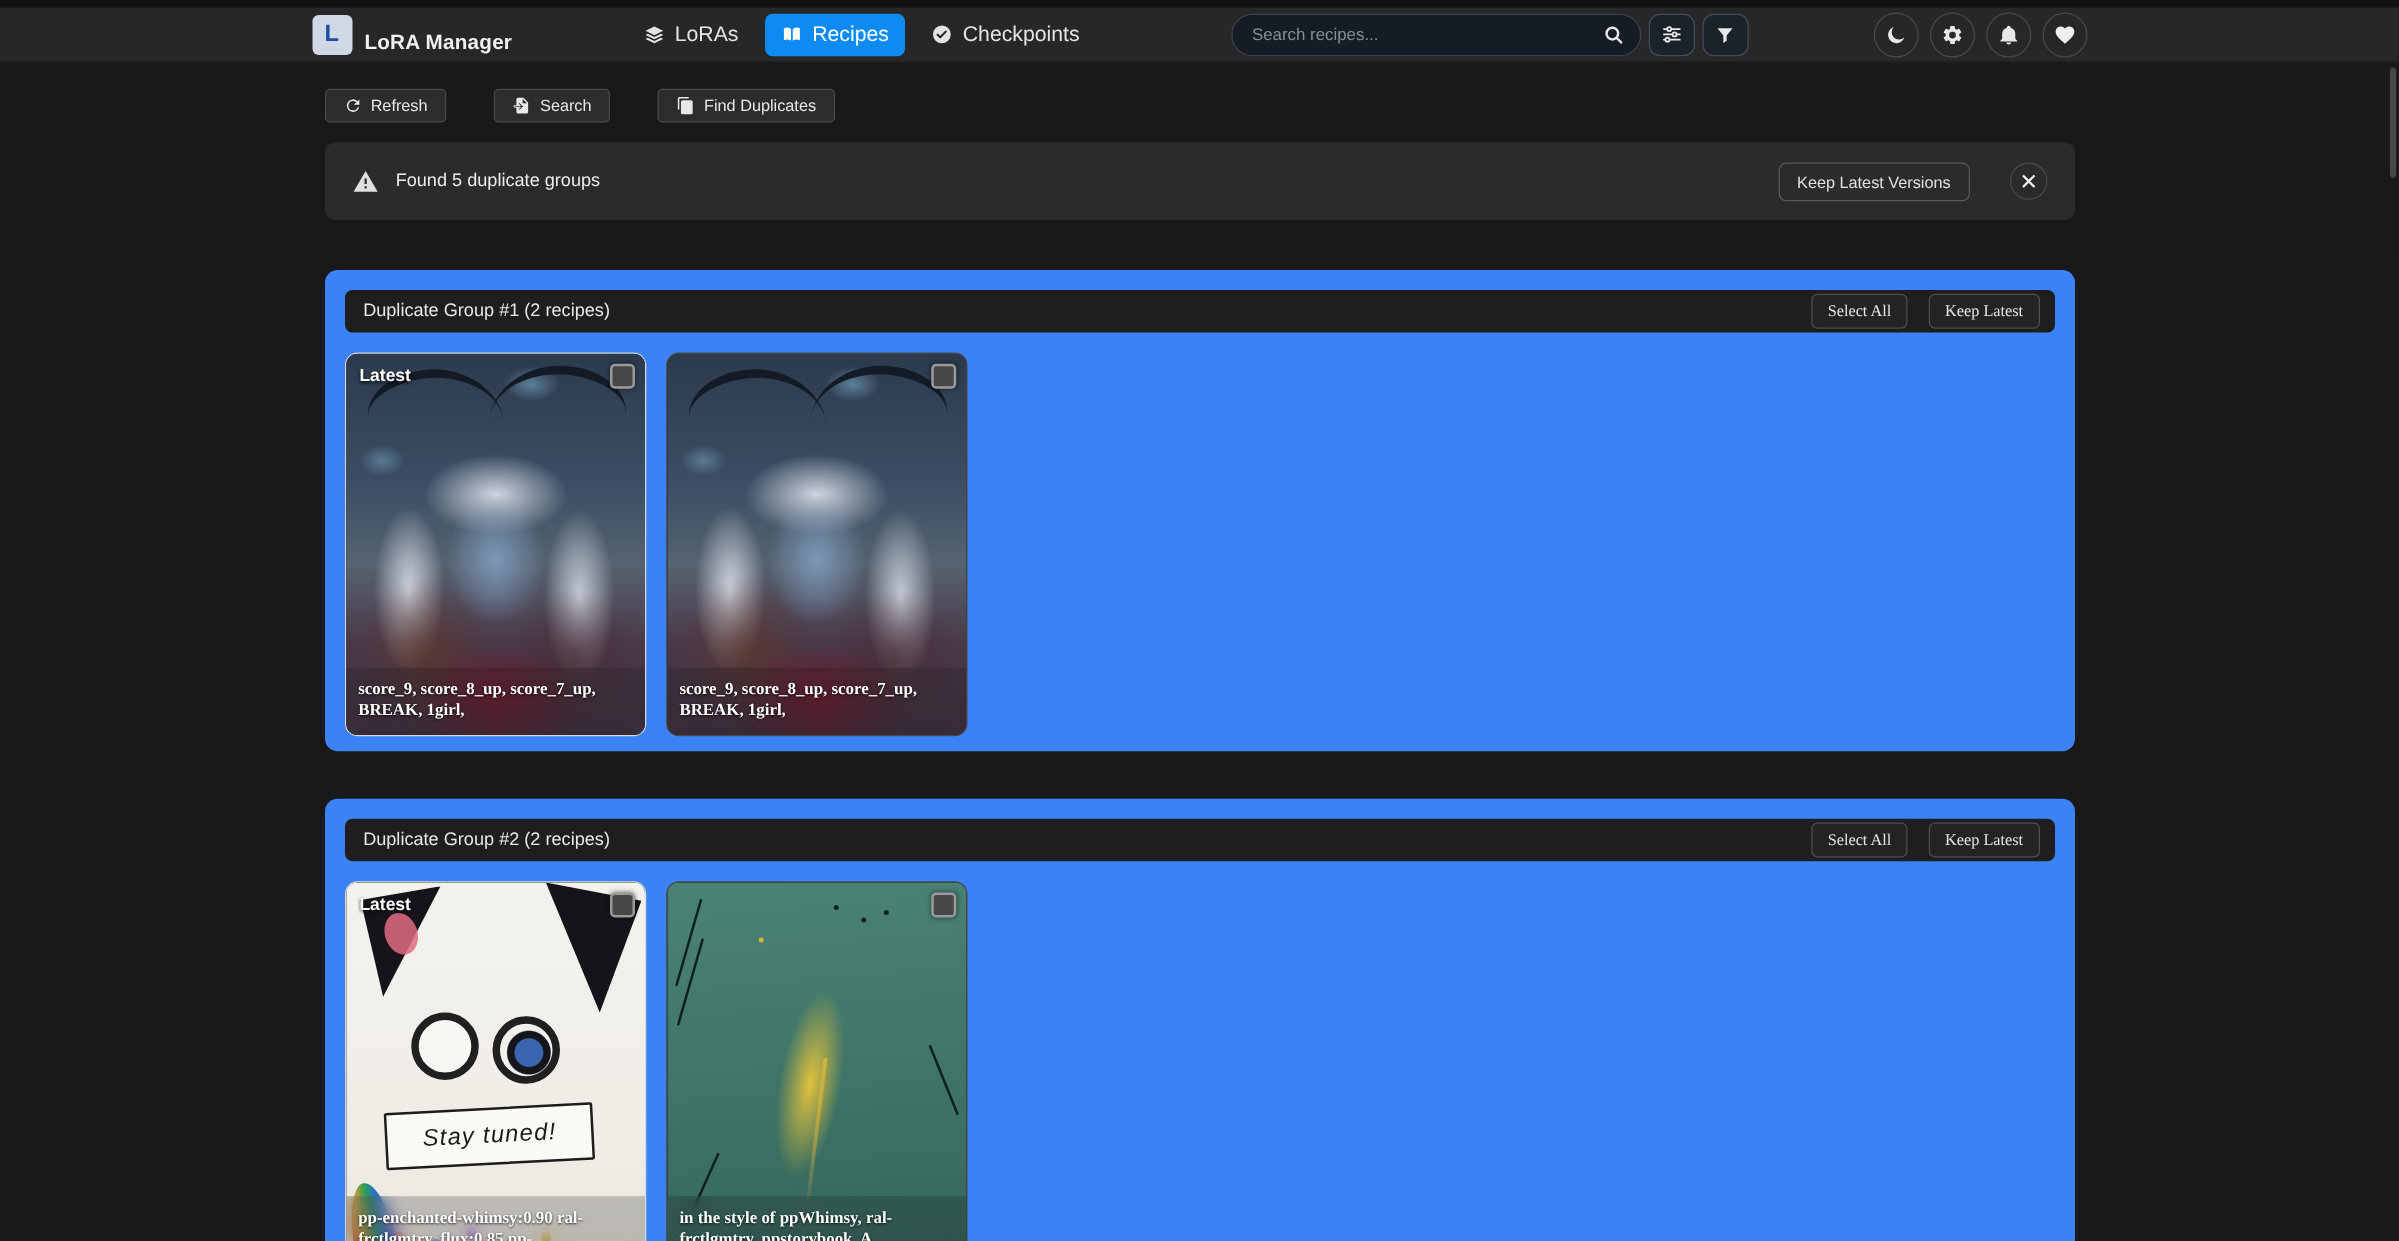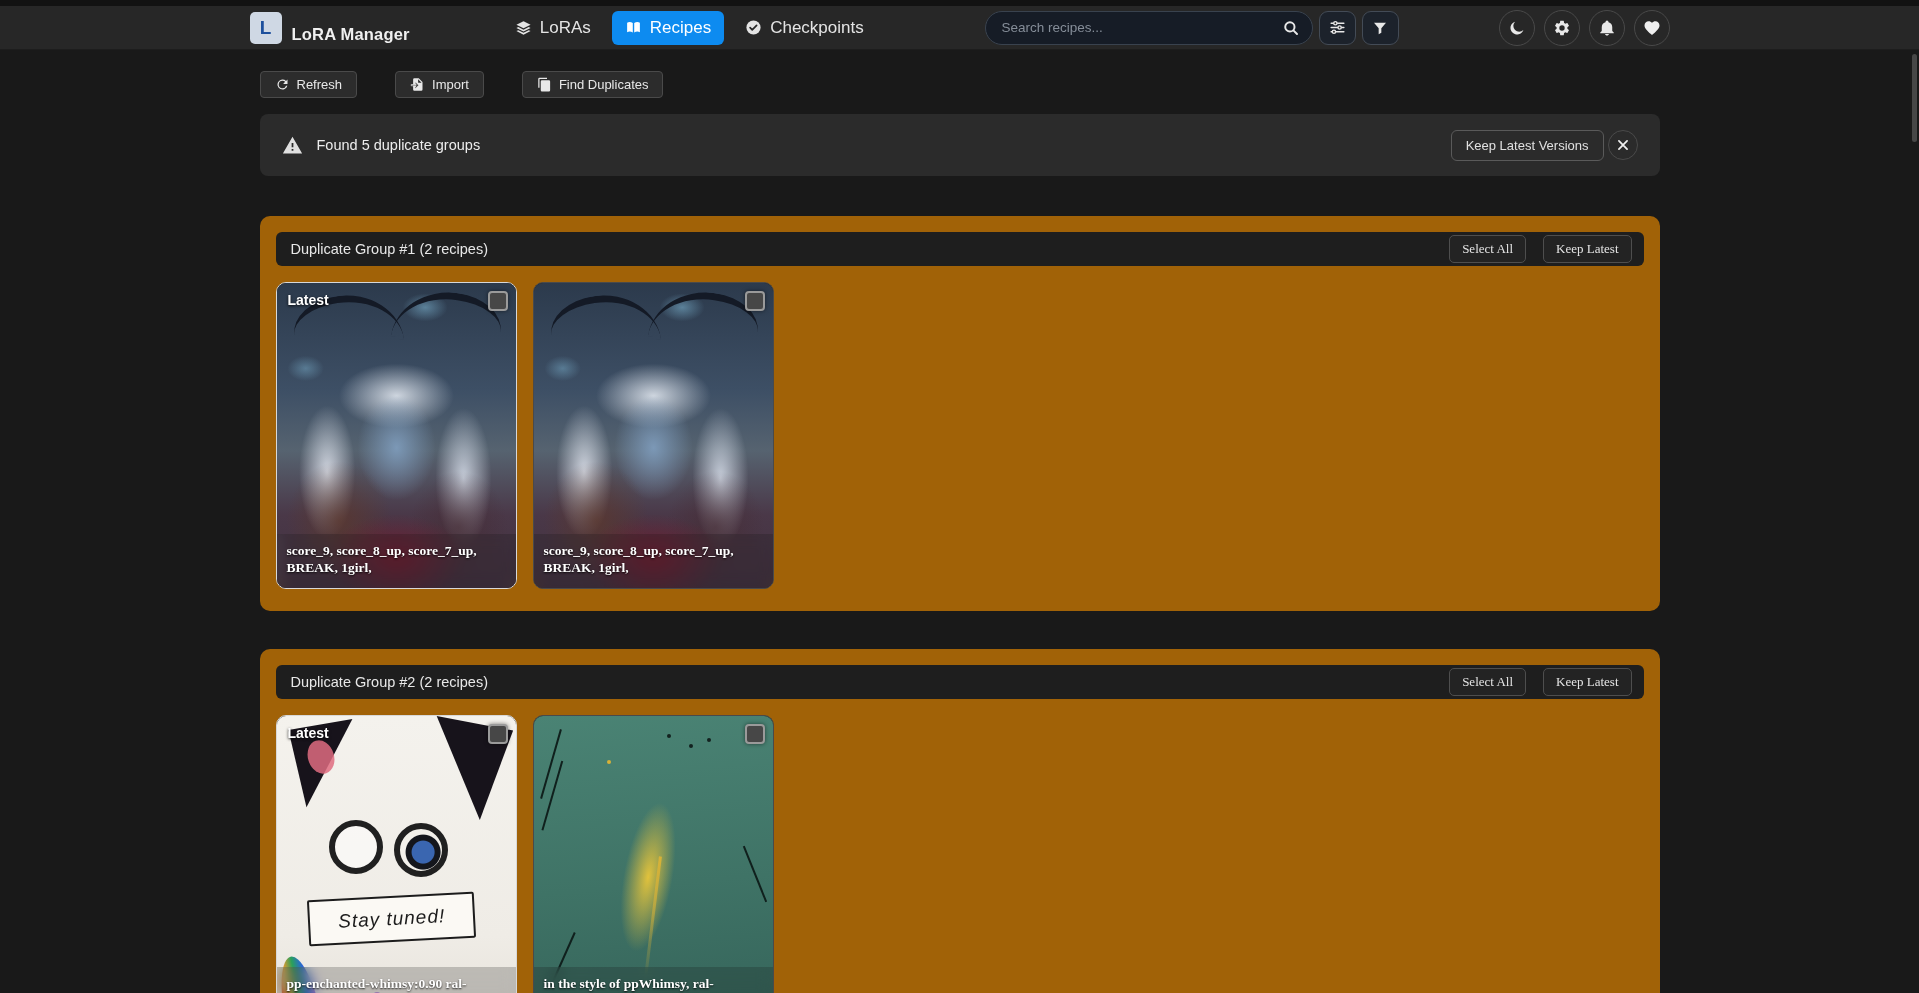--- a/index.html
+++ b/index.html
@@ -32,32 +32,32 @@
   
   .page { width:1400px; margin:0 auto; }
   .toolbar { display:flex; gap:38px; margin-top:21px; }
   .tool-btn { height:27px; display:flex; align-items:center; gap:7px; padding:0 14px;
     background:#2c2c2c; border:1px solid #4a4a4a; border-radius:4px; color:#e8e8e8;
     font-size:13px; cursor:pointer; }
   
   .banner { margin-top:16px; height:62px; background:#2b2b2b; border-radius:8px;
     display:flex; align-items:center; padding:0 22px; }
   .banner-msg { display:flex; align-items:center; gap:14px; color:#ededed; font-size:14.5px; }
-  .banner-right { margin-left:auto; display:flex; align-items:center; gap:4px;justify-content:flex-end; }
+  .banner-right { margin-left:auto; display:flex; align-items:center; gap:32px;justify-content:flex-end; }
   .ghost-btn { background:transparent; border:1px solid #5a5a5a; border-radius:6px;
     color:#e0e0e0; font-size:13px; padding:7px 14px; cursor:pointer; font-family:inherit; }
   .delete-btn { display:flex; align-items:center; gap:6px; background:transparent;
     border:1px solid #3a3a3a; border-radius:6px; color:#8a8a8a; font-size:13.5px;
     padding:5px 12px; cursor:default; }
   .delete-btn input { width:96px; height:26px; background:#1e1e1e; border:1px solid #454545;
     border-radius:5px; color:#b2b2b2; text-align:center; font-size:13px; font-family:inherit; }
   .close-btn { width:30px; height:30px; border-radius:50%; border:1px solid #4a4a4a;
     background:transparent; display:flex; align-items:center; justify-content:center; cursor:pointer; }
   
-  .group { margin-top:38px; background:#a16207; border-radius:10px; padding:16px 16px 22px; }
+  .group { margin-top:38px; background:#3b82f6; border-radius:10px; padding:16px 16px 12px; }
   .group:first-of-type { margin-top:40px; }
   .group-header { height:34px; background:#1e1e1e; border-radius:6px; display:flex;
     align-items:center; padding:0 12px 0 15px; }
   .group-title { color:#e8e8e8; font-size:14.5px; }
   .group-actions { margin-left:auto; display:flex; gap:17px; }
   .g-btn { background:#232323; border:1px solid #4e4e4e; border-radius:5px; color:#e4e4e4;
     font-size:13px; padding:5px 12px; cursor:pointer; font-family:Liberation Serif, serif; }
   .cards { display:flex; gap:16px; margin-top:16px; }
   .card { position:relative; width:241px; height:307px; border-radius:10px; overflow:hidden;
     border:1px solid #4a4a4a; cursor:pointer; background:#222; }
@@ -237,21 +237,21 @@
       </span>
       <span>Refresh</span>
     </button>
     <button class="tool-btn">
       <span>
         <svg width="15" height="15" viewBox="0 0 24 24" fill="#e8e8e8">
             <path d="M14 2H7a2 2 0 0 0-2 2v16a2 2 0 0 0 2 2h11a2 2 0 0 0 2-2V8l-6-6zm-1 7V3.5L18.5 9H13z"></path>
             <path d="M2 12h8l-2.4-2.4 1.4-1.4L13.8 13 9 17.8l-1.4-1.4L10 14H2v-2z" fill="#272727" stroke="#e8e8e8" stroke-width="1.2"></path>
           </svg>
       </span>
-      <span>Import</span>
+      <span>Search</span>
     </button>
     <button class="tool-btn">
       <span>
         <svg width="15" height="15" viewBox="0 0 24 24" fill="#e8e8e8">
             <path d="M16 1H4a2 2 0 0 0-2 2v14h2V3h12V1zm3 4H8a2 2 0 0 0-2 2v14a2 2 0 0 0 2 2h11a2 2 0 0 0 2-2V7a2 2 0 0 0-2-2z"></path>
           </svg>
       </span>
       <span>Find Duplicates</span>
     </button>
   </div>

